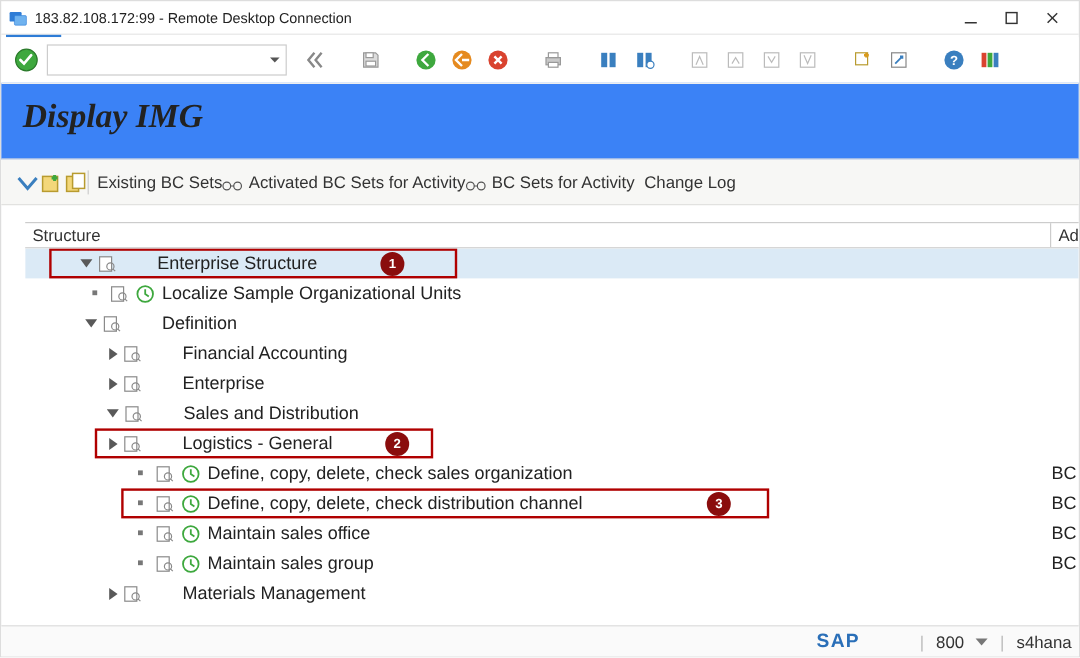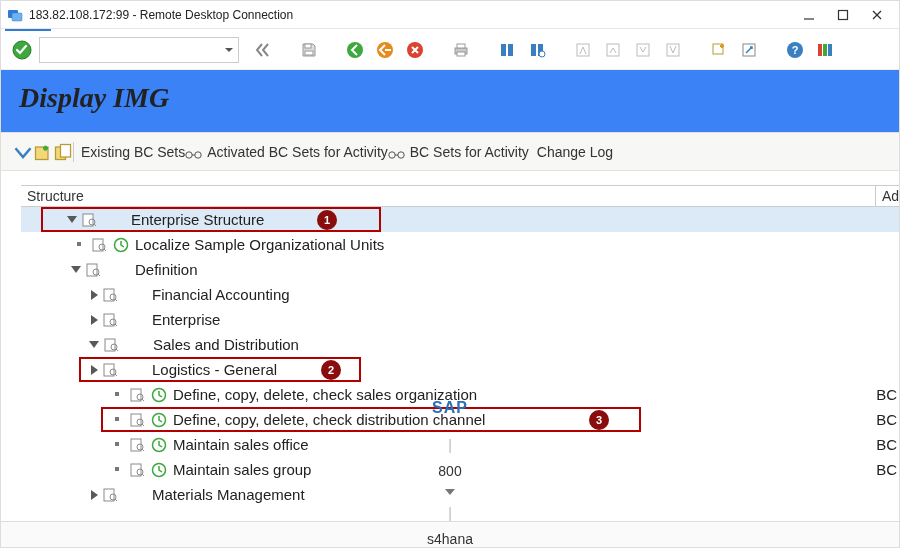--- a/index.html
+++ b/index.html
@@ -50,21 +50,21 @@
   .tri-down { border-left:5px solid transparent; border-right:5px solid transparent; border-top:7px solid #595959; }
   .tri-right { border-top:5px solid transparent; border-bottom:5px solid transparent; border-left:7px solid #595959; }
   .dot { width:4px; height:4px; background:#777; display:inline-block; margin:0 6px 2px 4px; }
   .docicon { width:16px; height:16px; display:inline-block; margin:0 8px 0 4px; }
   .clockicon { width:16px; height:16px; display:inline-block; margin:0 6px 0 -2px; }
   .hl-row { background:#dbeaf6;padding-left:16px; }
 
   .redbox { border:2px solid #b00000; position:absolute; pointer-events:none; }
   .badge { width:20px; height:20px; border-radius:10px; background:#8a0d0d; color:#fff; font-size:11px; font-weight:bold; display:flex; align-items:center; justify-content:center; position:absolute; }
 
-  .footer { position:absolute; left:0; right:0; bottom:0; height:26px; border-top:1px solid #ddd; display:flex; align-items:center; justify-content:flex-end; padding:0 6px; gap:10px; font-size:14px; background:#fafafa;flex-direction:column; }
+  .footer { position:absolute; left:0; right:0; bottom:0; height:26px; border-top:1px solid #ddd; display:flex; align-items:center; justify-content:flex-end; padding:0 6px; gap:10px; font-size:14px; background:#fafafa; }
   .footer .sap { color:#2a6fb8; font-weight:bold; letter-spacing:1px; font-size:16px; }
   .footer .tri { border-left:5px solid transparent; border-right:5px solid transparent; border-top:6px solid #777; display:inline-block; }
 </style>
 </head>
 <body>
 
 <div class="window">
 
   <div class="titlebar">
     <span class="ticon">

